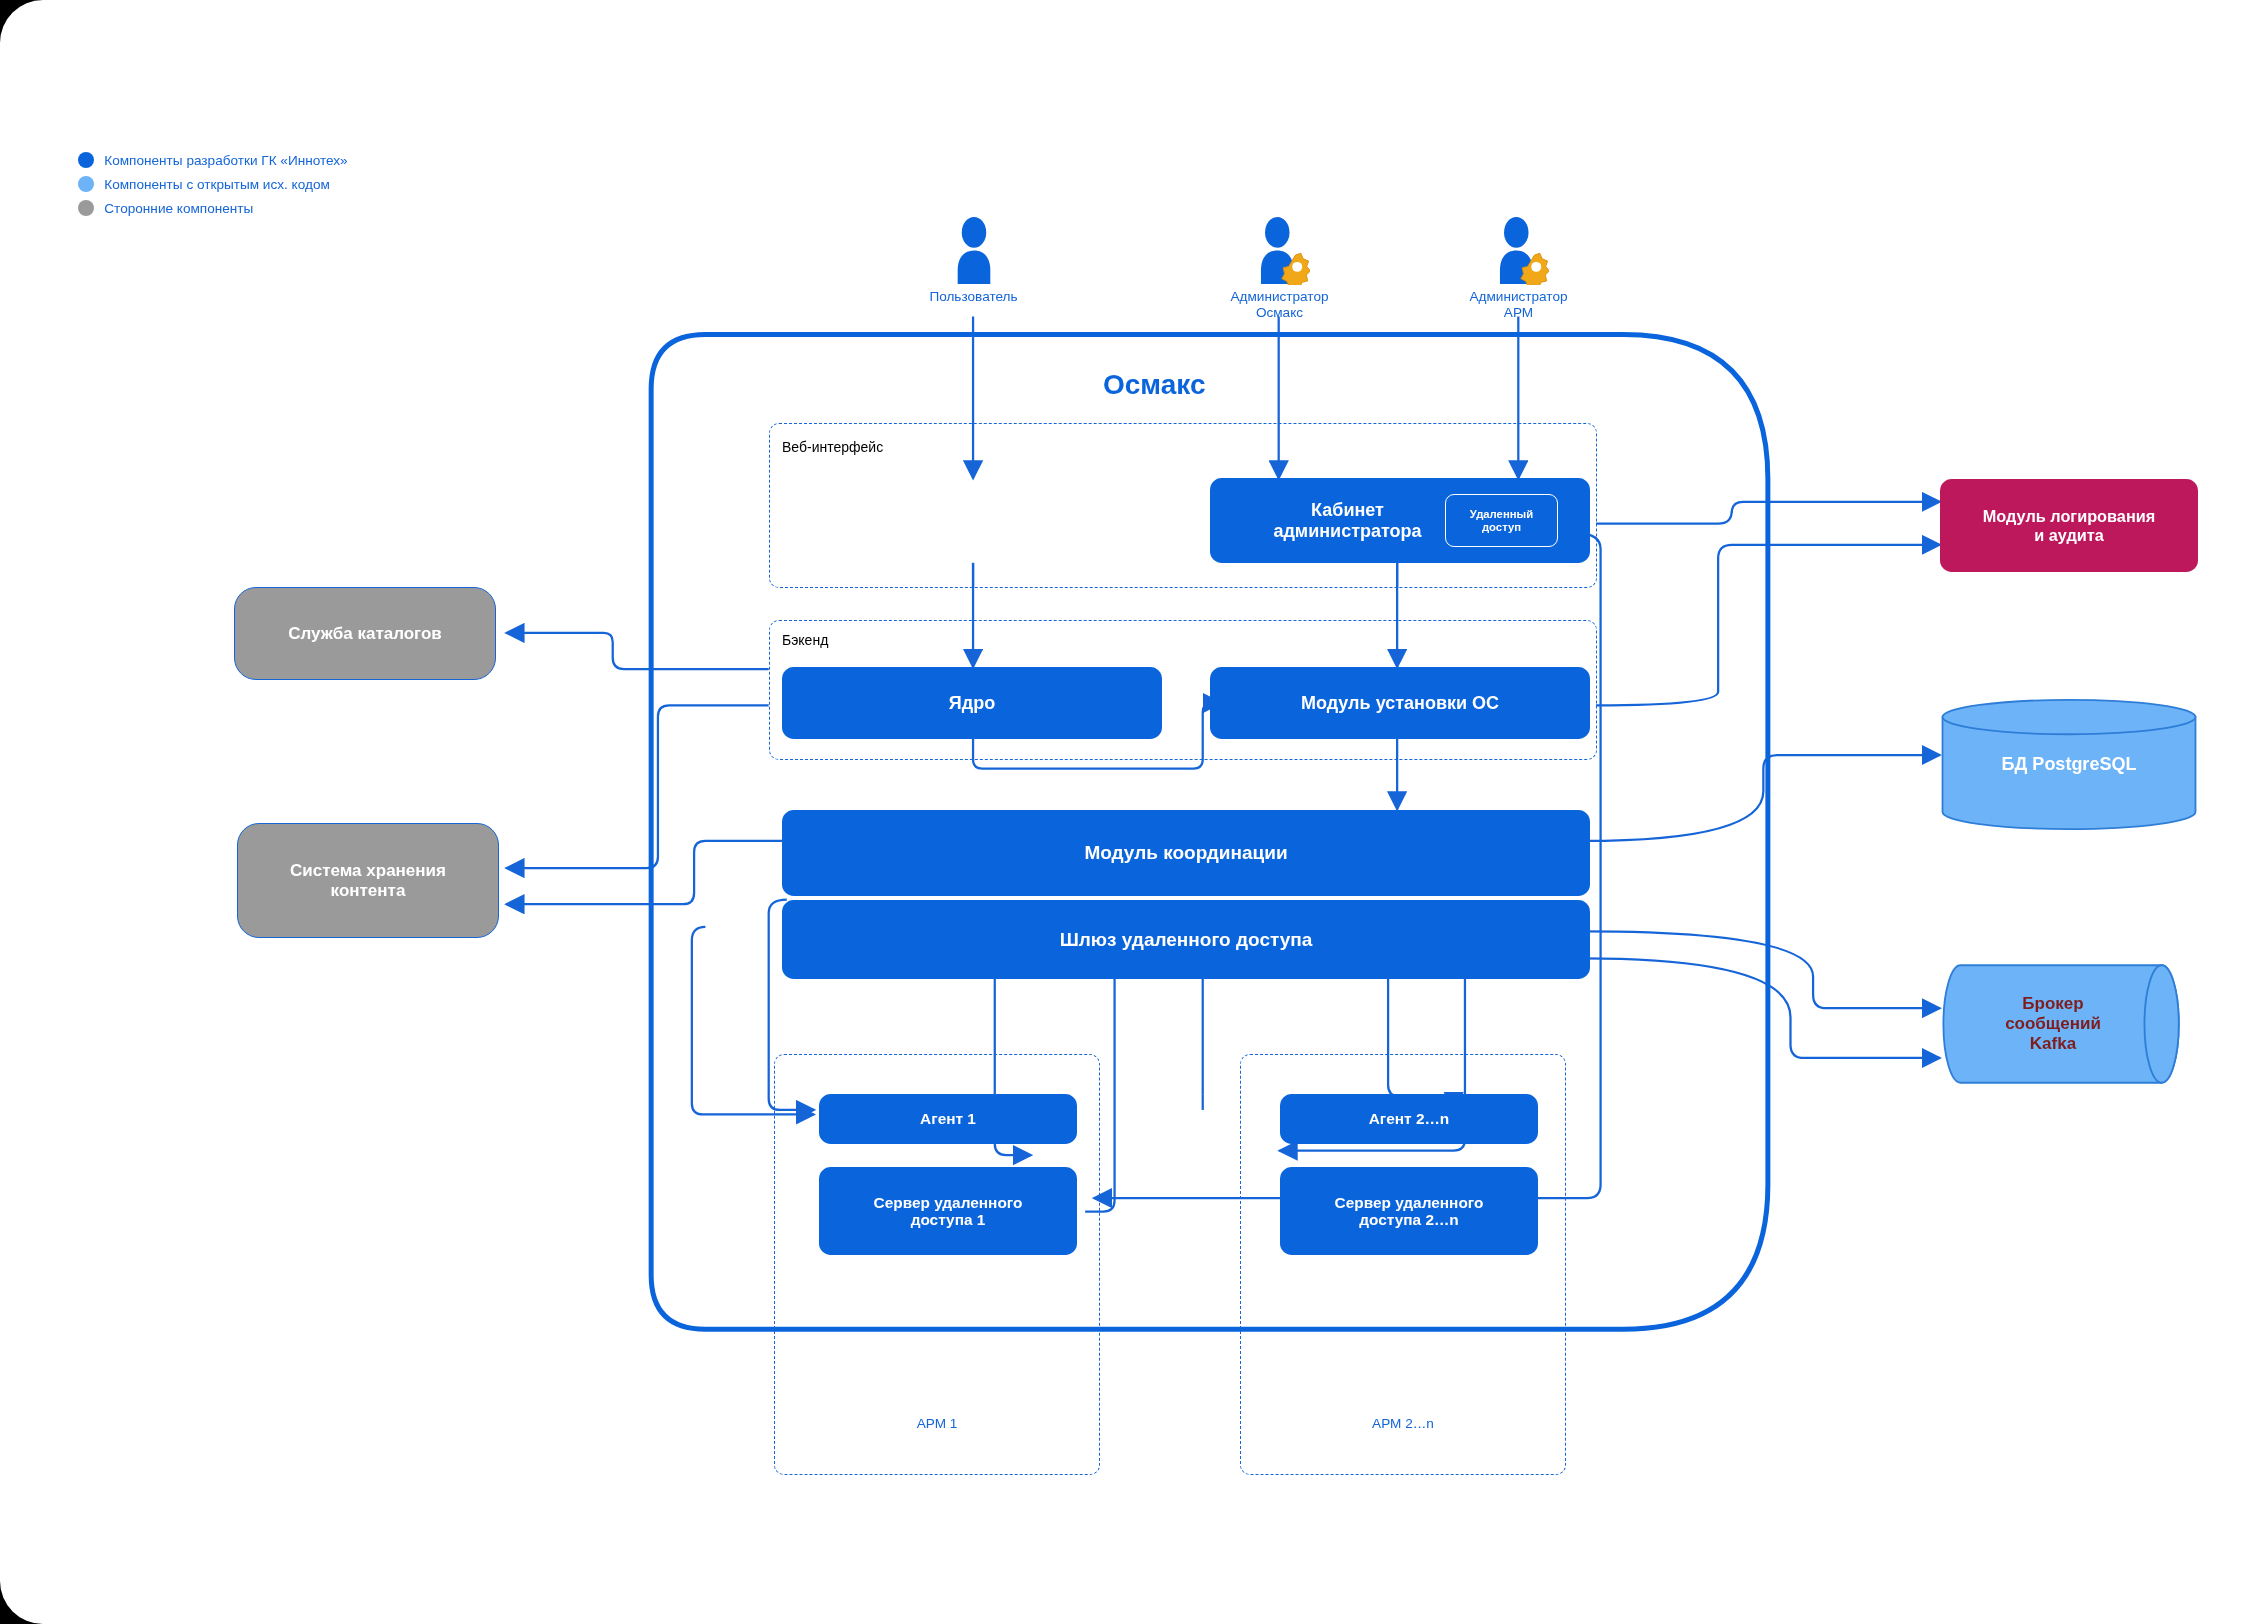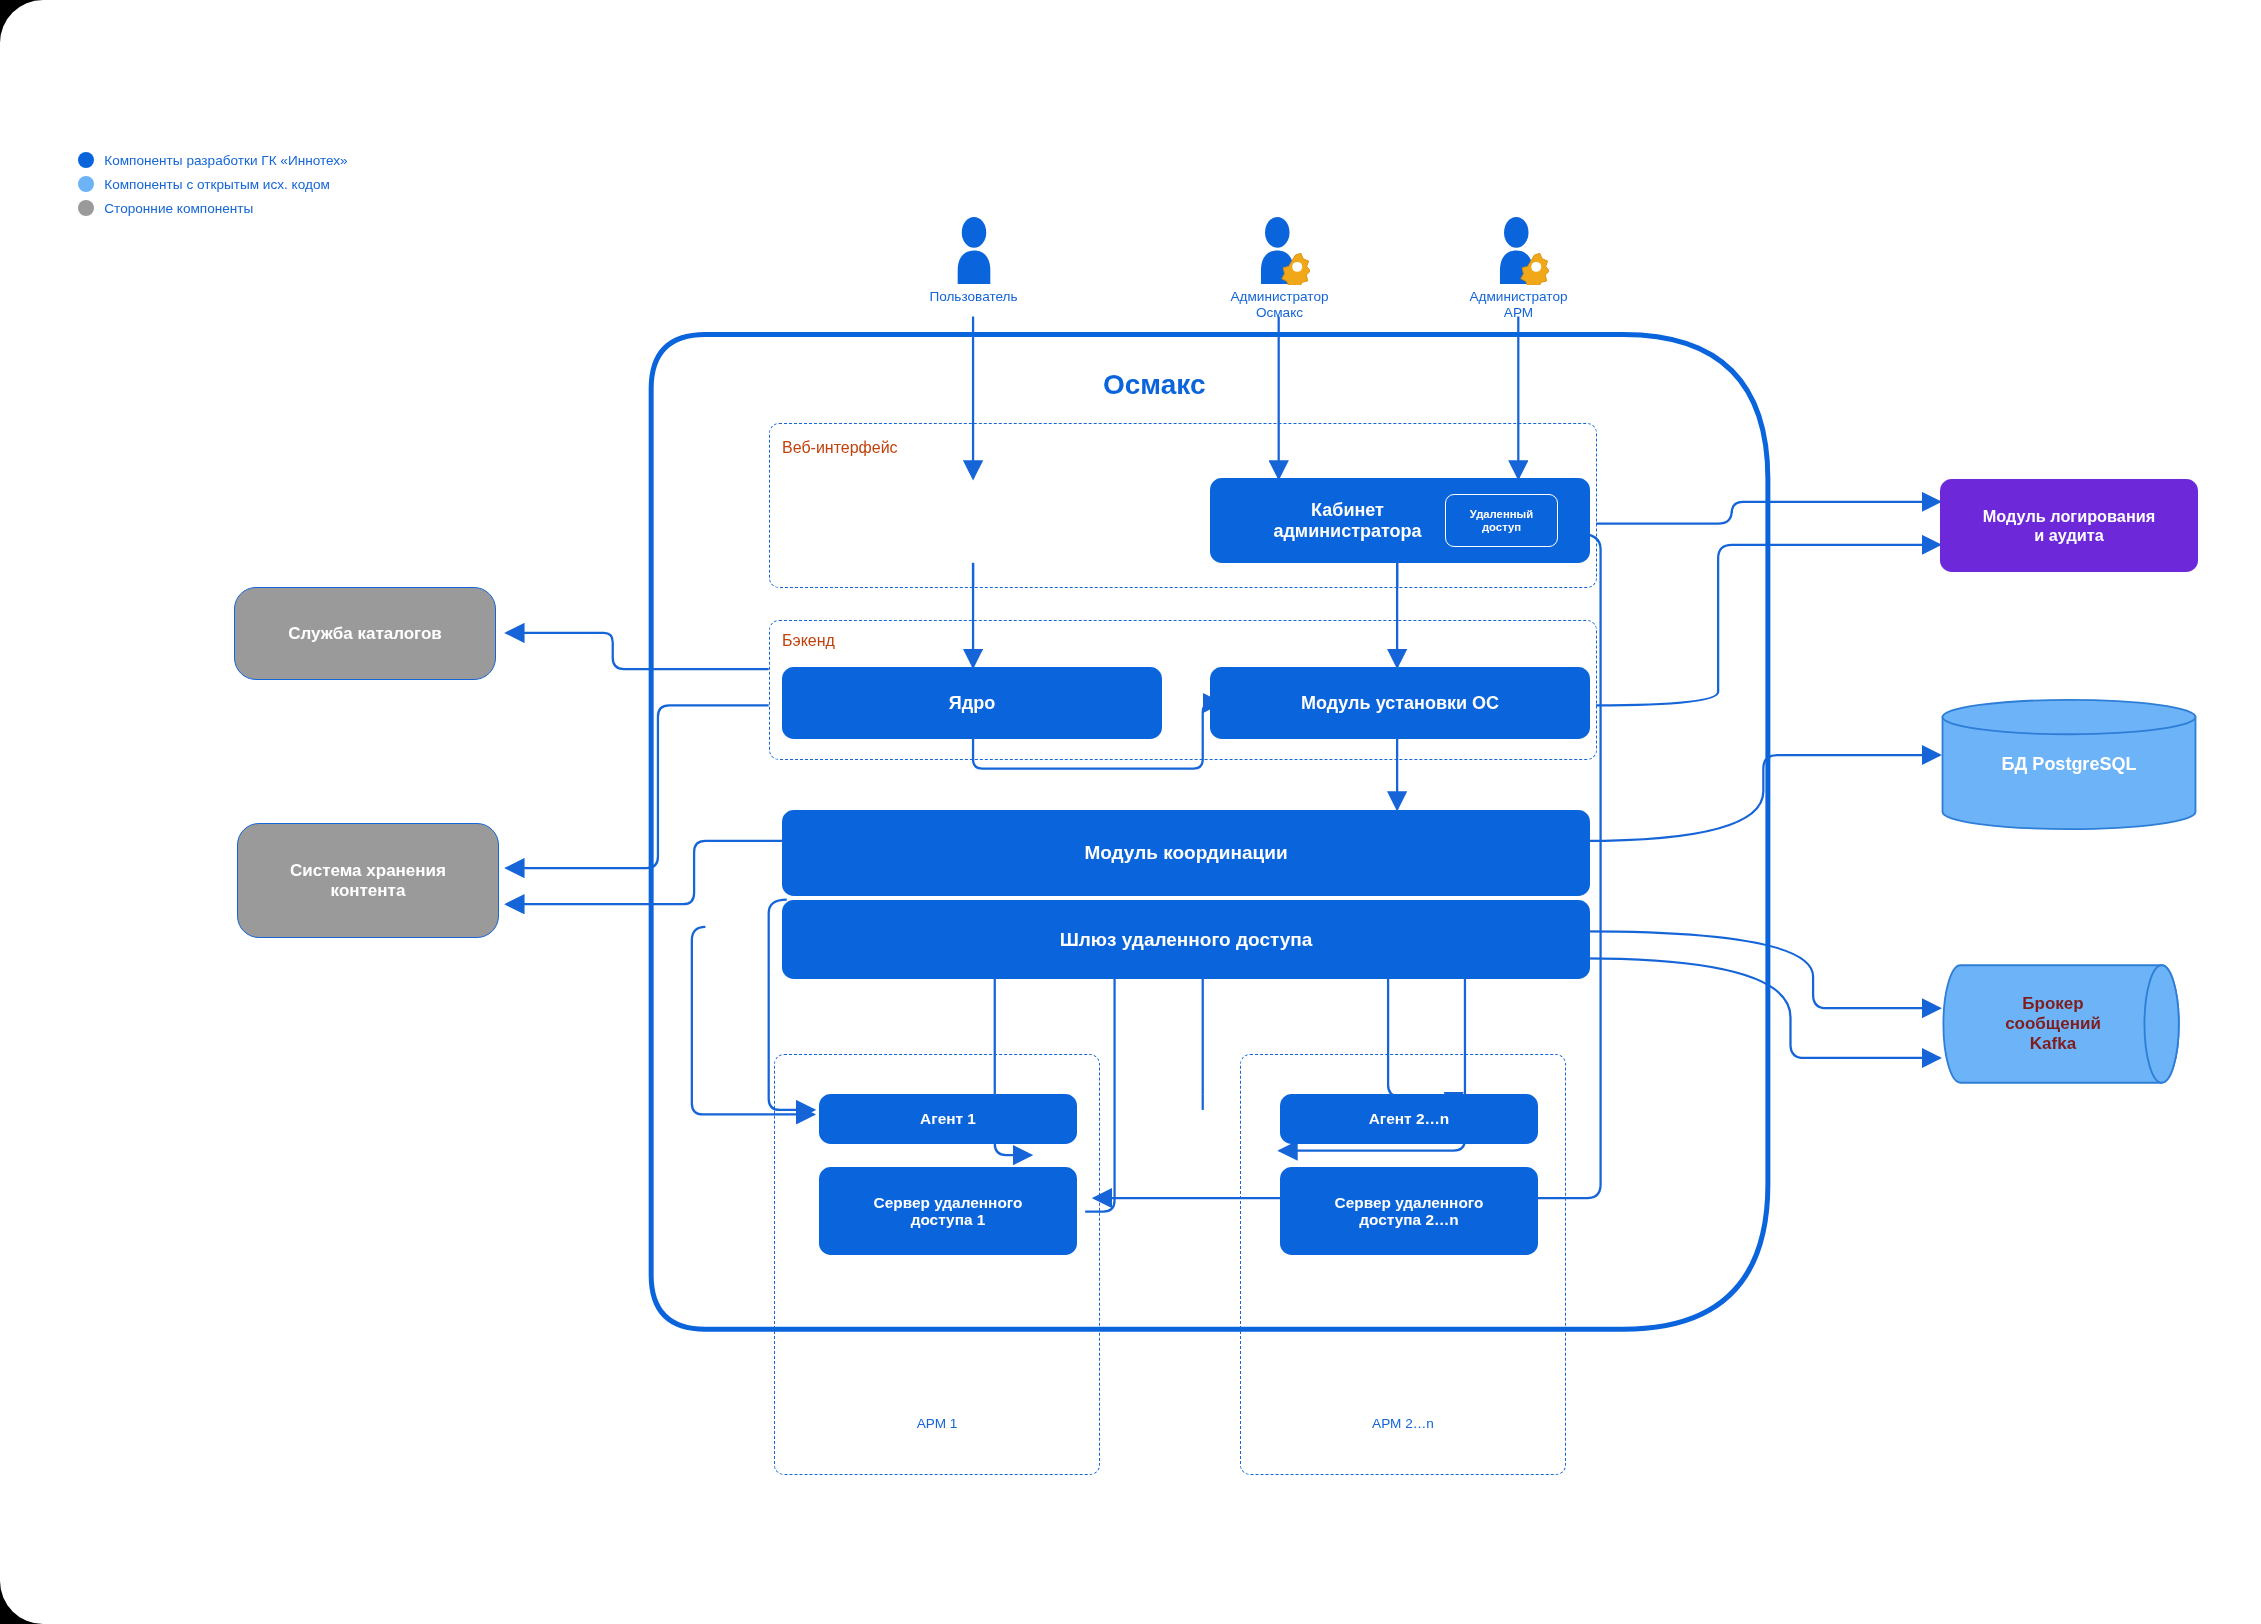--- a/index.html
+++ b/index.html
@@ -3,35 +3,35 @@
 <meta charset="utf-8">
 <style>
   html,body{margin:0;padding:0;background:#000;}
   body{width:2424px;height:1624px;font-family:"Liberation Sans",sans-serif;}
   #page{position:relative;width:2424px;height:1624px;background:#ffffff;border-radius:43px;overflow:hidden;}
   #svg-layer{position:absolute;left:0;top:0;width:2424px;height:1624px;}
 
   .node{position:absolute;box-sizing:border-box;display:flex;align-items:center;
         justify-content:center;text-align:center;color:#fff;font-weight:bold;line-height:1.12;}
   .blue{background:#0a64dc;border-radius:11.8px;}
-  .lightblue{background:#6d28d9;border-radius:11.8px;}
+  .lightblue{background:#be185d;border-radius:11.8px;}
   .gray{background:#9a9a9a;border:1.4px solid #1565d8;border-radius:22px;}
 
   .legend{position:absolute;left:78px;top:152px;}
   .legend-row{display:flex;align-items:center;margin-bottom:7.7px;}
   .legend-dot{width:16.3px;height:16.3px;border-radius:50%;flex:none;}
   .legend-txt{margin-left:10px;color:#1565d8;font-size:13.6px;font-weight:normal;white-space:nowrap;}
 
   .actor{position:absolute;text-align:center;}
   .actor-label{color:#1565d8;font-size:13.6px;line-height:1.2;margin-top:3.6px;white-space:pre-line;}
   .actor-ico{position:relative;width:60px;height:68px;margin:0 auto;}
 
   .osmax-title{position:absolute;color:#0a64dc;font-size:28px;font-weight:bold;}
   .zone{position:absolute;box-sizing:border-box;border:1.8px dashed #1565d8;border-radius:10px;}
-  .zone-label{position:absolute;color:#c2410c;font-size:16px;font-weight:normal;white-space:nowrap;}
+  .zone-label{position:absolute;color:#000000;font-size:14px;font-weight:normal;white-space:nowrap;}
   .arm-label{position:absolute;color:#1565d8;font-size:13.6px;font-weight:normal;white-space:nowrap;text-align:center;}
 
   .badge{position:absolute;box-sizing:border-box;border:1.4px solid #ffffff;border-radius:9px;
          background:#0a64dc;color:#fff;font-size:11.3px;font-weight:bold;line-height:1.15;
          display:flex;align-items:center;justify-content:center;text-align:center;}
 </style>
 </head>
 <body>
 
 <div id="page">

